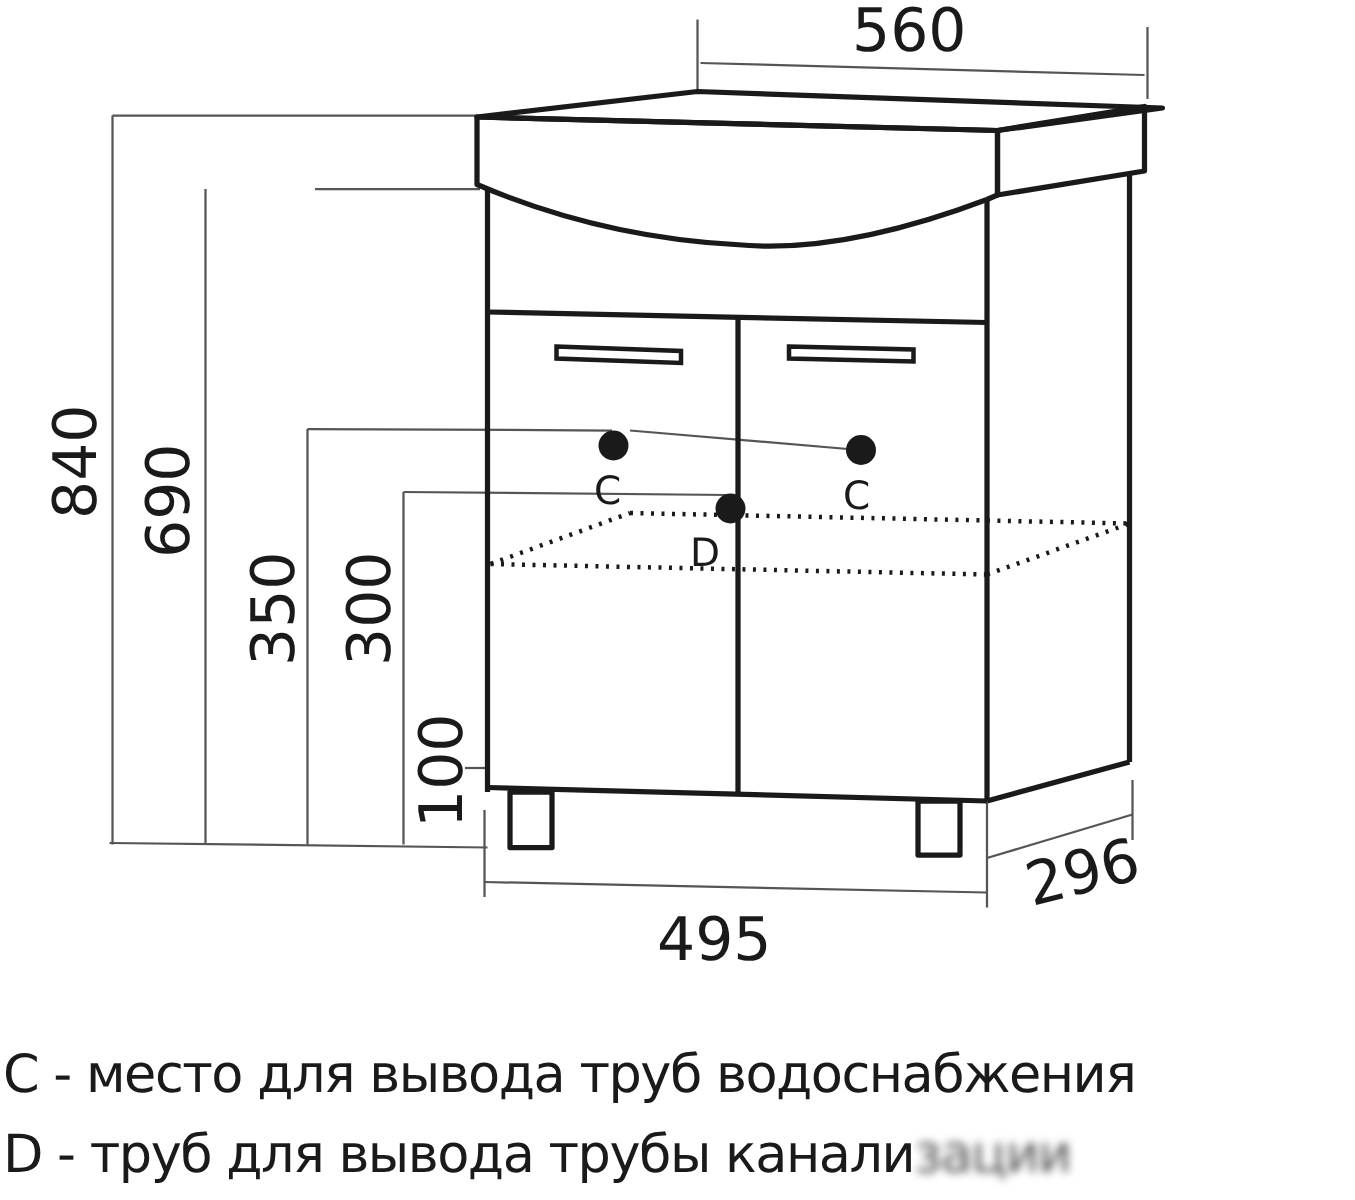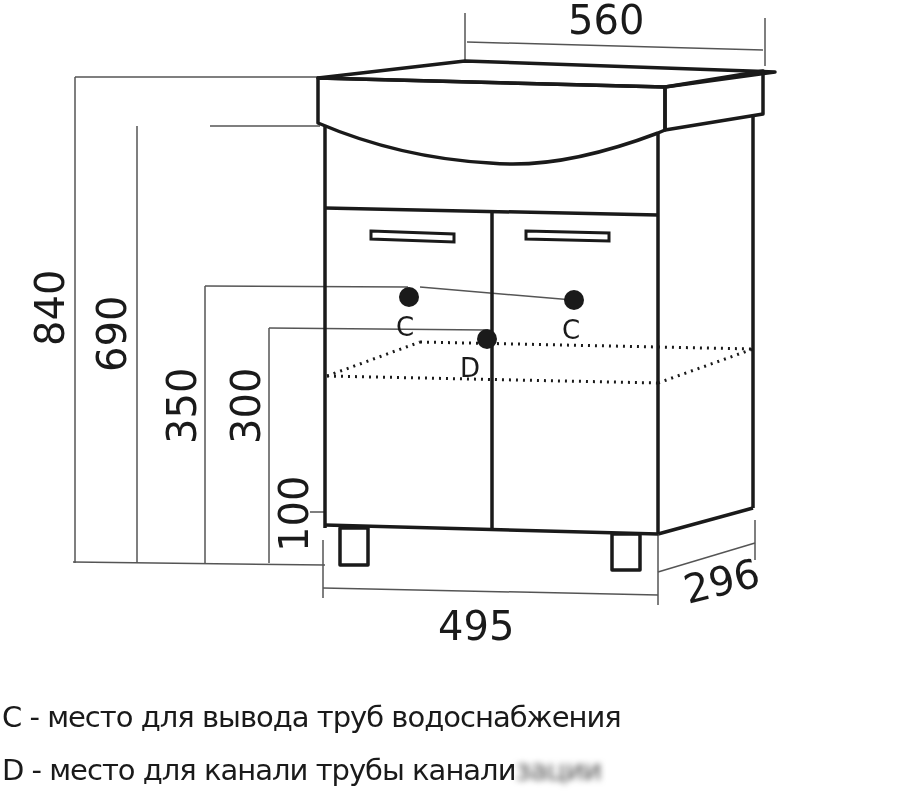--- a/index.html
+++ b/index.html
@@ -1,20 +1,20 @@
 <!DOCTYPE html>
 <html><head>
 <meta charset="utf-8">
 <style>
   html, body { margin:0; padding:0; background:#ffffff; }
   body { width:903px; height:800px; position:relative; overflow:hidden; font-family:"DejaVu Sans", sans-serif; color:#1a1a1a; }
   #drawing { position:absolute; left:0; top:0; width:903px; height:660px; }
   .dim { font-family:"DejaVu Sans", sans-serif; font-size:40px; fill:#1a1a1a; }
   .lbl { font-family:"DejaVu Sans", sans-serif; font-size:26px; fill:#1a1a1a; }
-  .legend { position:absolute; left:2px; width:900px; font-size:29px; line-height:44px; white-space:nowrap; letter-spacing:-1px; color:#1a1a1a; }
+  .legend { position:absolute; left:2px; width:900px; font-size:35px; line-height:44px; white-space:nowrap; letter-spacing:-1px; color:#1a1a1a; }
   #legend-c { top:695px; }
   #legend-d { top:748px; }
   .blur { filter:blur(3px); color:#555; }
 </style>
 </head>
 <body>
 
 <svg id="drawing" viewBox="0 0 903 660" xmlns="http://www.w3.org/2000/svg">
 
   <g stroke="#555" stroke-width="1.5" fill="none">
@@ -96,14 +96,14 @@
   <text class="dim" transform="translate(126,372) rotate(-90)">690</text>
   <text class="dim" transform="translate(196,444) rotate(-90)">350</text>
   <text class="dim" transform="translate(260,444) rotate(-90)">300</text>
   <text class="dim" transform="translate(308,552) rotate(-90)">100</text>
 </svg>
 
 <div id="legend-c" class="legend">
   <span>C</span><span> - место для вывода труб водоснабжения</span>
 </div>
 <div id="legend-d" class="legend">
-  <span>D</span><span> - место для канали трубы канали</span><span class="blur">зации</span>
+  <span>D</span><span> - труб для вывода трубы канали</span><span class="blur">зации</span>
 </div>
 
 </body></html>

